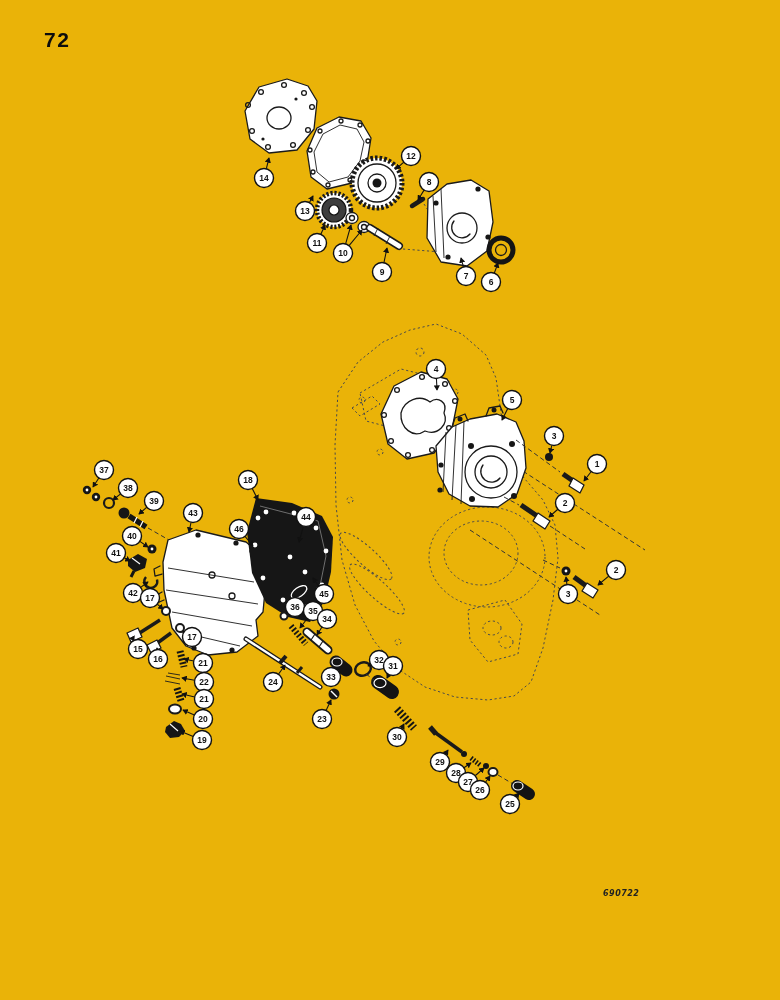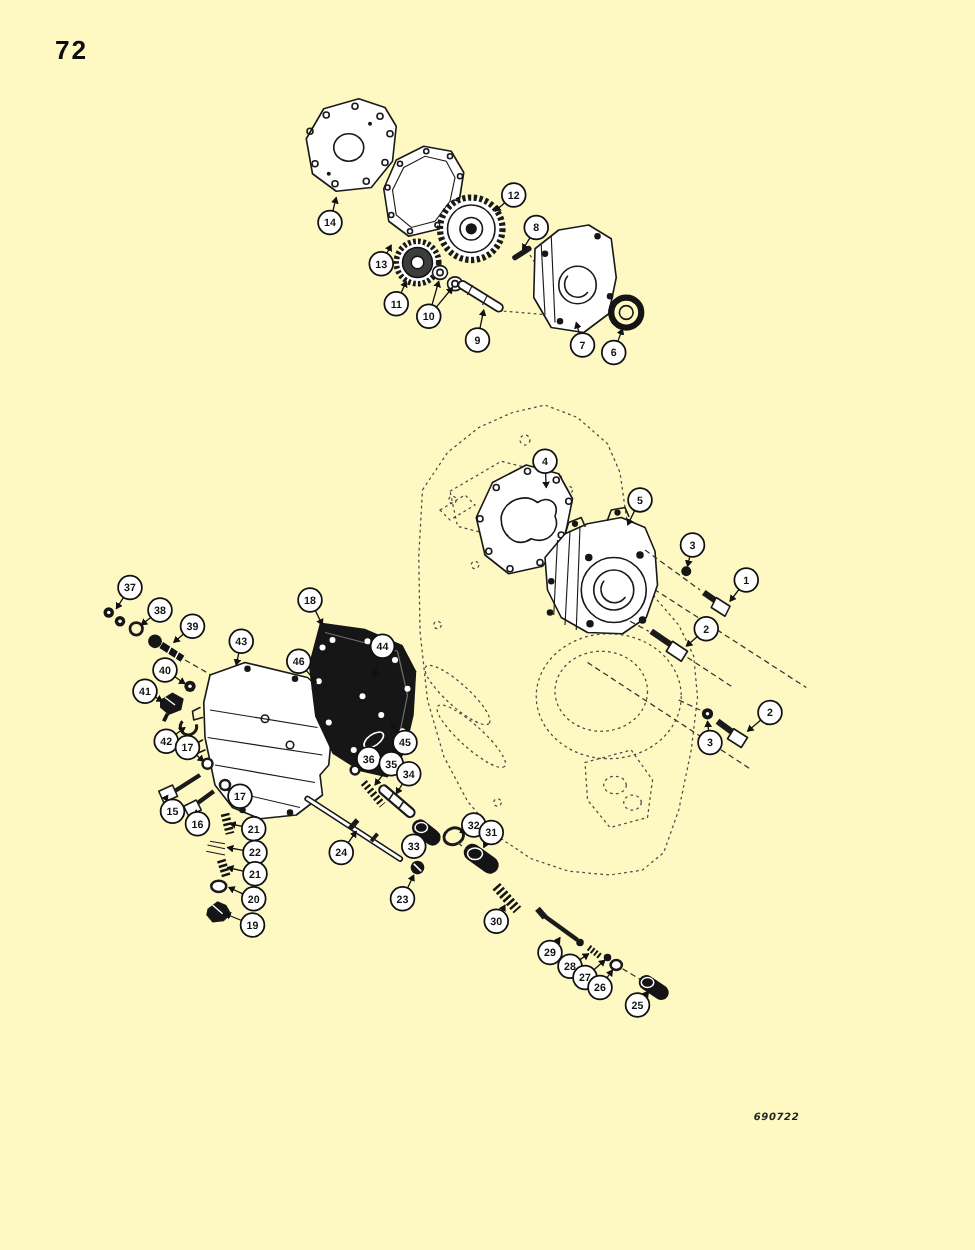--- a/index.html
+++ b/index.html
@@ -1,16 +1,16 @@
 <!DOCTYPE html>
 <html><head>
 <meta charset="utf-8">
 <style>
   html,body{margin:0;padding:0;background:#e8e8e8;}
-  .page{position:relative;width:780px;height:1000px;background:#fef9c3;margin:0 auto;overflow:hidden;
+  .page{position:relative;width:780px;height:1000px;background:#eab308;margin:0 auto;overflow:hidden;
         font-family:"Liberation Sans",sans-serif;}
   svg{position:absolute;left:0;top:0;}
   
   .ln{fill:none;stroke:#1a1a1a;stroke-width:1.3;stroke-linecap:round;stroke-linejoin:round;}
   .lnf{fill:#fff;stroke:#1a1a1a;stroke-width:1.3;stroke-linejoin:round;}
   .thin{fill:none;stroke:#1a1a1a;stroke-width:0.9;}
   .dk{fill:#161616;stroke:none;}
   .phantom{fill:none;stroke:#4a4a4a;stroke-width:1;stroke-dasharray:2.2 2.6;}
   .dashln{fill:none;stroke:#333;stroke-width:1;stroke-dasharray:4.5 3;}
   .coil{fill:none;stroke:#141414;stroke-linecap:butt;}

